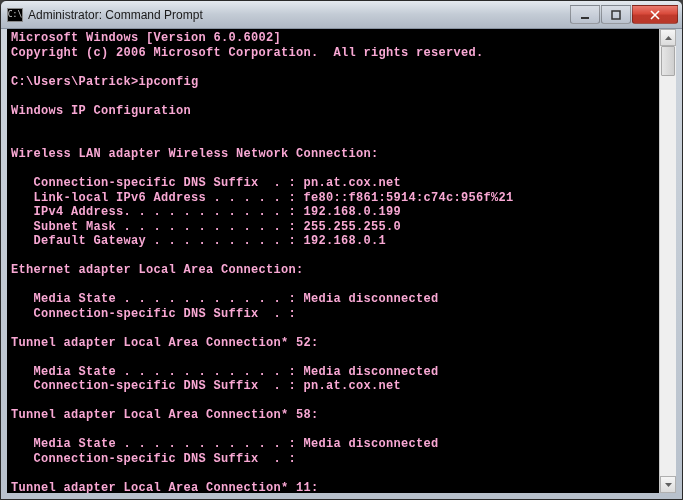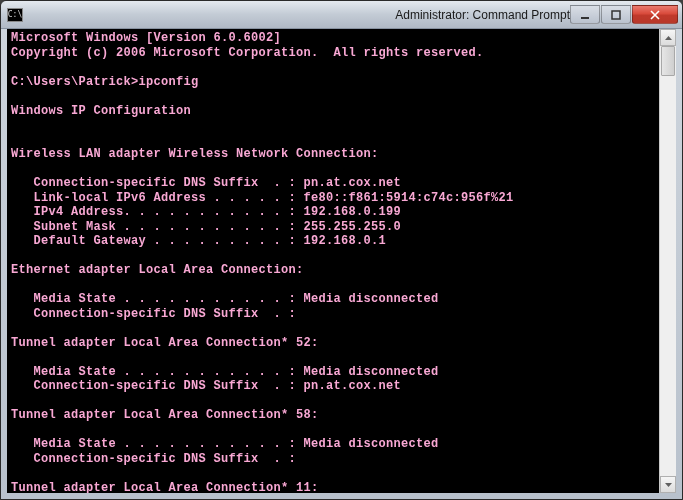--- a/index.html
+++ b/index.html
@@ -40,21 +40,20 @@
     display: flex;
     align-items: center;
     justify-content: center;
     font-family: monospace;
   }
   .title-text {
     flex: 1;
     font-family: "Segoe UI", Tahoma, sans-serif;
     font-size: 12px;
     color: #1a1a1a;
-    text-align: right;
   }
   .win-controls {
     display: flex;
     gap: 1px;
   }
   .win-btn {
     width: 30px;
     height: 19px;
     border: 1px solid rgba(0,0,0,0.3);
     border-radius: 0 0 3px 3px;

